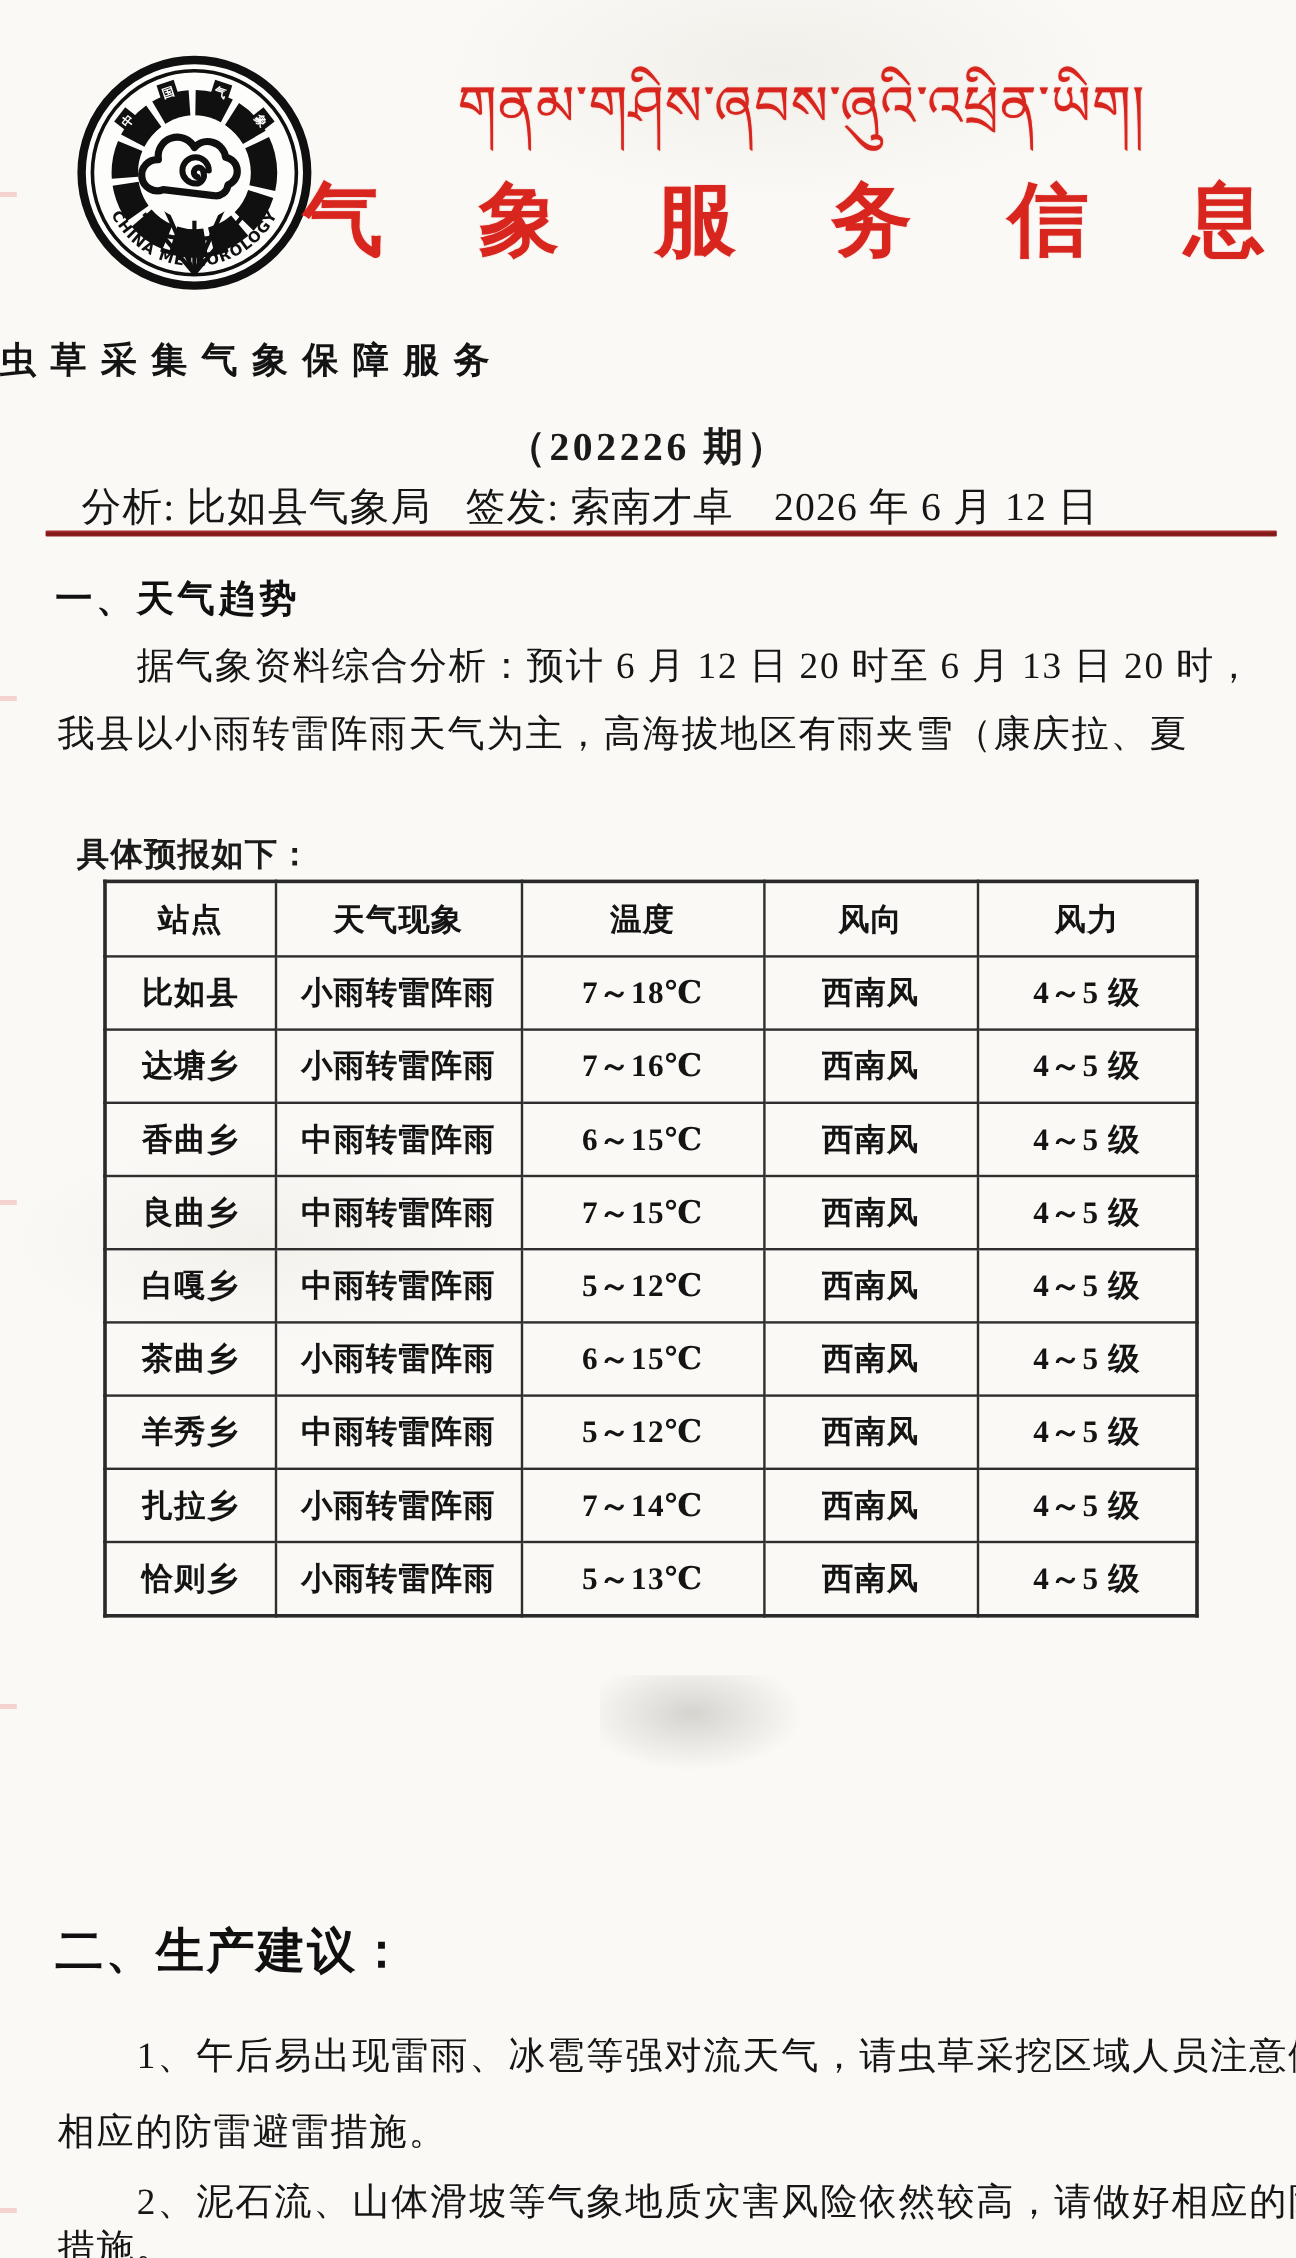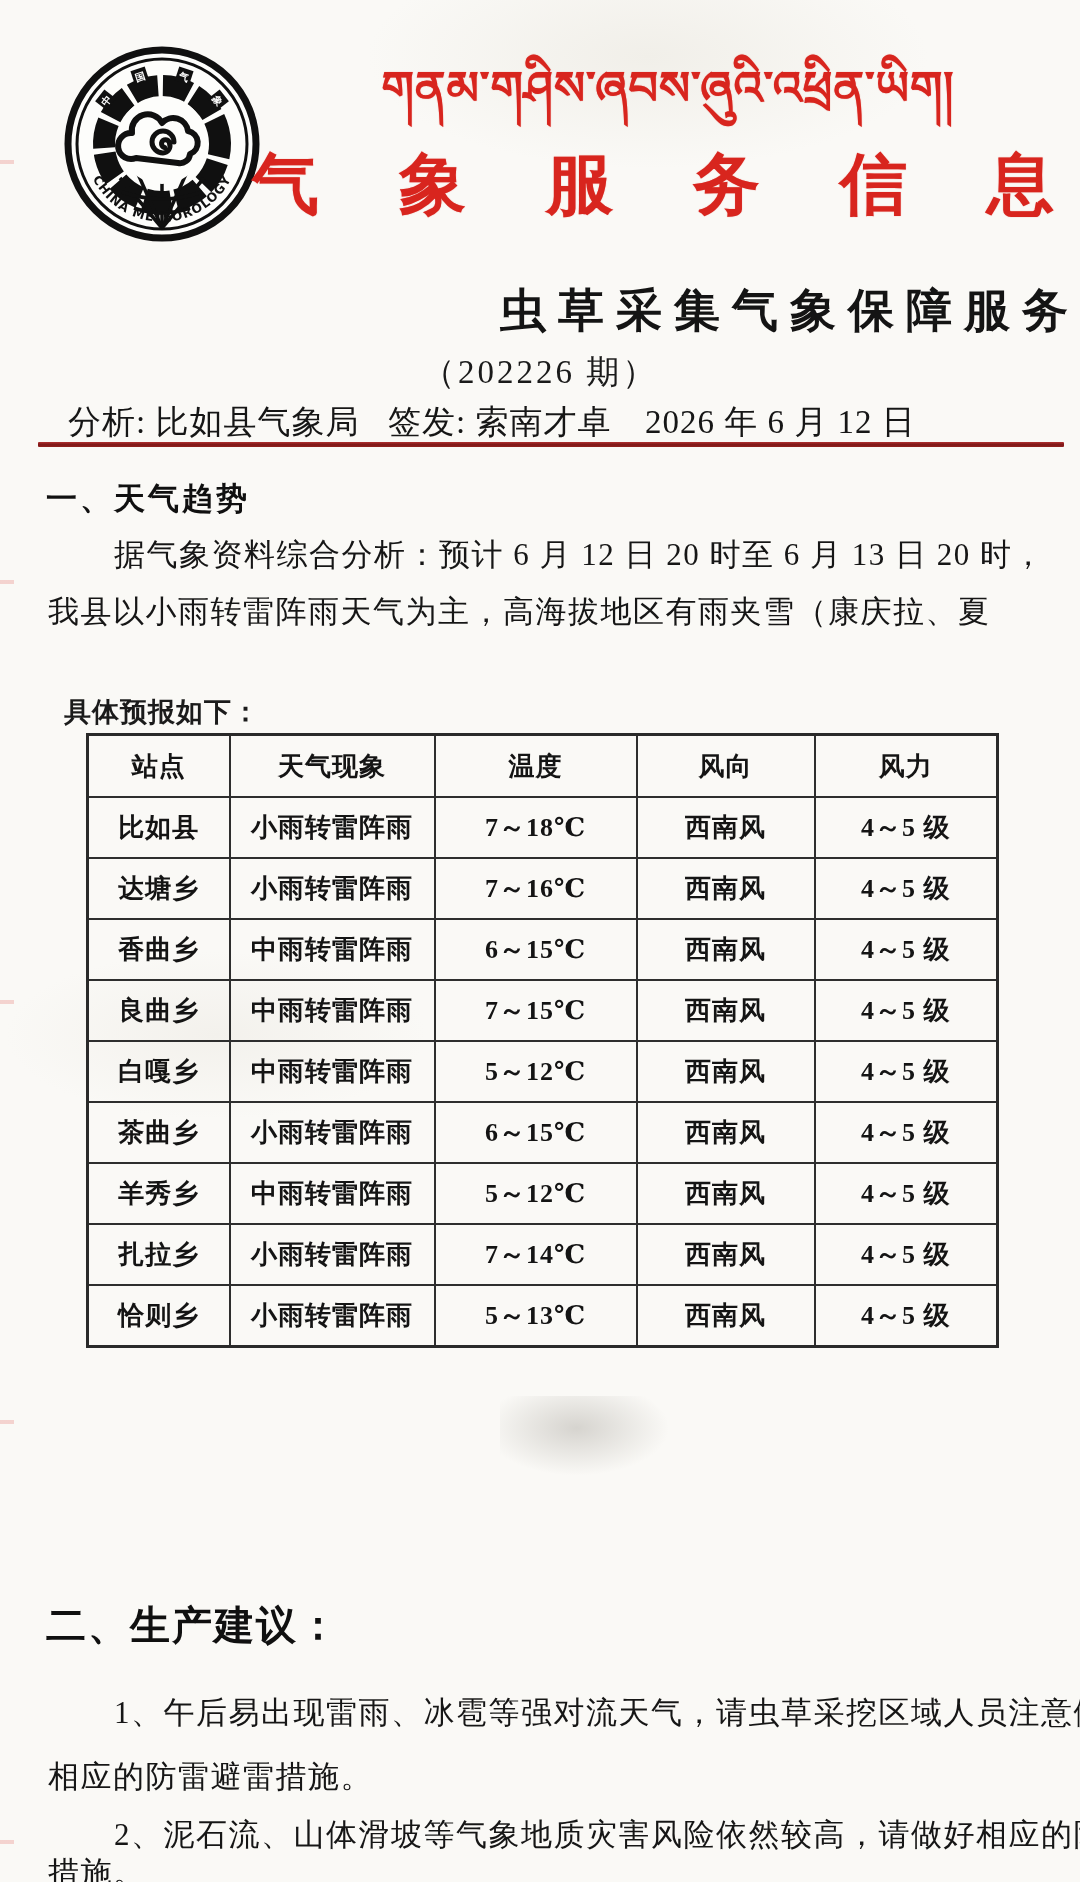--- a/index.html
+++ b/index.html
@@ -10,34 +10,34 @@
       radial-gradient(ellipse 300px 120px at 20% 55%, #f3f1ec 0%, rgba(243,241,236,0) 70%),
       #faf9f6;
     font-family:"Liberation Serif","DejaVu Serif",serif;
     color:#1b1b1b;overflow:hidden;
   }
   .abs{position:absolute;}
   
   .logo{left:62px;top:44px;width:200px;height:200px;}
   .tibetan{
     left:272px;top:52px;width:792px;text-align:center;
-    font-size:46px;line-height:1.6;font-weight:bold;color:#d8251e;
+    font-size:46px;line-height:1.6;font-weight:normal;color:#d8251e;
     font-family:"DejaVu Sans",sans-serif;letter-spacing:1px;
     text-shadow:0 0 1px rgba(216,37,30,.6);
   }
   .banner{
     left:252px;top:148px;width:802px;display:flex;justify-content:space-between;
     font-size:67px;font-weight:bold;color:#d8251e;line-height:1.1;
     text-shadow:0 0 1px rgba(216,37,30,.55);
   }
   
-  .doc-title{left:0;top:280px;width:1080px;text-align:right;
-    font-size:46px;font-weight:bold;letter-spacing:12px;color:#141414;}
+  .doc-title{left:0;top:280px;width:1080px;text-align:left;
+    font-size:30px;font-weight:bold;letter-spacing:12px;color:#141414;}
   .issue-no{left:0;top:350px;width:1080px;text-align:center;
-    font-size:33px;font-weight:normal;letter-spacing:3px;color:#1a1a1a;}
+    font-size:33px;font-weight:bold;letter-spacing:3px;color:#1a1a1a;}
   
   .meta{top:400px;font-size:33px;color:#161616;letter-spacing:1px;}
   .meta.analyst{left:68px;}
   .meta.issuer{left:388px;}
   .meta.date{left:645px;}
   .red-rule{left:38px;top:442px;width:1026px;height:5px;
     background:linear-gradient(#b03030,#7d1717 55%,#93221f);border-radius:1px;}
   
   .sec-heading{font-weight:bold;color:#101010;}
   .sec1-heading{left:46px;top:478px;font-size:31px;letter-spacing:3px;}

